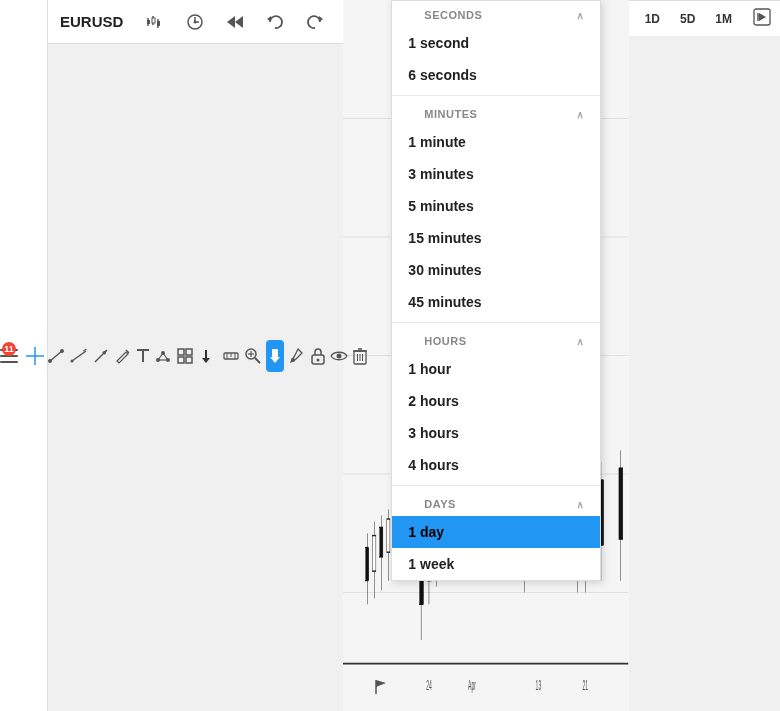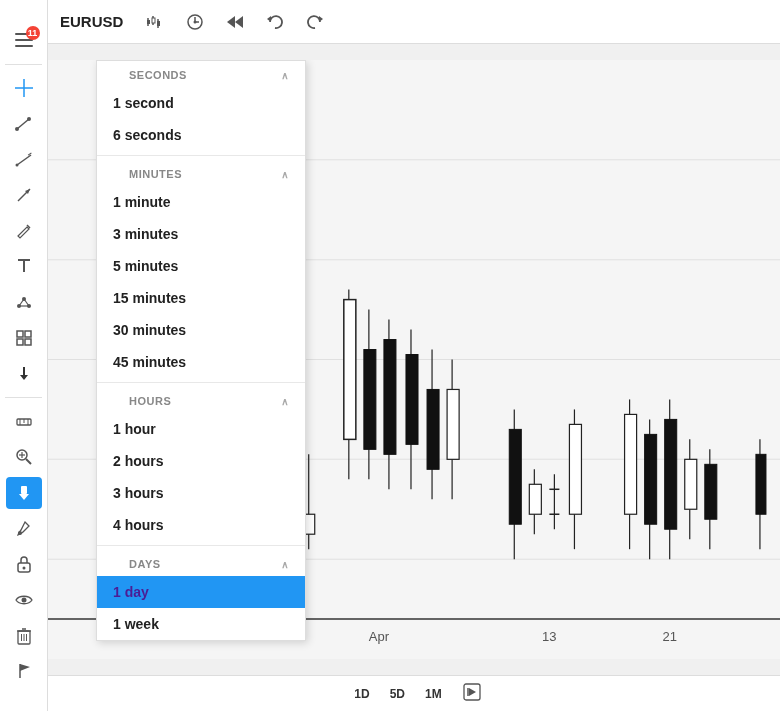--- a/index.html
+++ b/index.html
@@ -11,23 +11,23 @@
       height: 711px;
       position: relative;
     }
 
     
     .left-toolbar {
       width: 48px;
       background: #fff;
       border-right: 1px solid #ddd;
       display: flex;
-      flex-direction: column;
-      align-items: center;
-      padding: 24px 0;
+      flex-direction: row;
+      align-items: center;
+      padding: 8px 0;
       gap: 4px;
       z-index: 10;
       flex-shrink: 0;
     }
 
     .toolbar-icon {
       width: 36px;
       height: 32px;
       display: flex;
       align-items: center;
@@ -58,23 +58,22 @@
       width: 80%;
       height: 1px;
       background: #e0e0e0;
       margin: 4px 0;
     }
 
     
     .main-area {
       flex: 1;
       display: flex;
-      flex-direction: column;
+      flex-direction: row;
       position: relative;
-      gap: 16px;
     }
 
     
     .top-bar {
       height: 44px;
       background: #fff;
       border-bottom: 1px solid #ddd;
       display: flex;
       align-items: center;
       padding: 0 12px;
@@ -161,21 +160,21 @@
     .dropdown-item {
       padding: 8px 16px;
       font-size: 14px;
       color: #222;
       cursor: pointer;
       white-space: nowrap;
       font-weight: bold;
     }
     .dropdown-item.selected {
       background: #2196f3;
-      color: #4c1d95;
+      color: #000000;
     }
 
     .dropdown-divider {
       height: 1px;
       background: #e8e8e8;
       margin: 4px 0;
     }
 
     
     .chart-svg {

